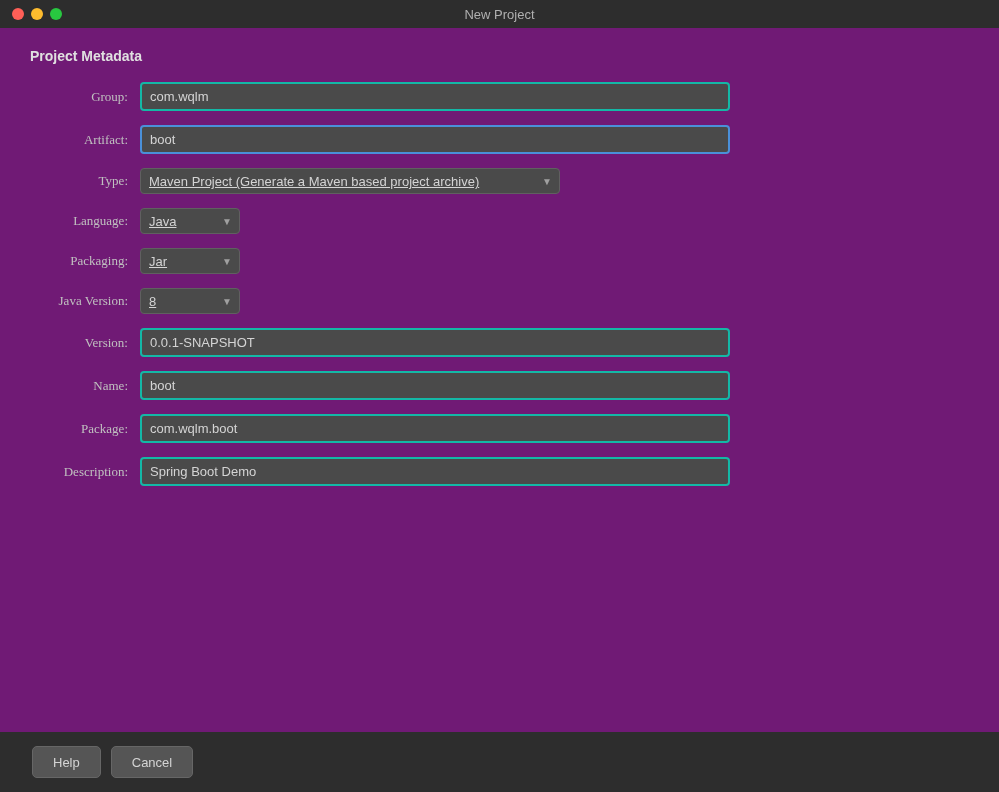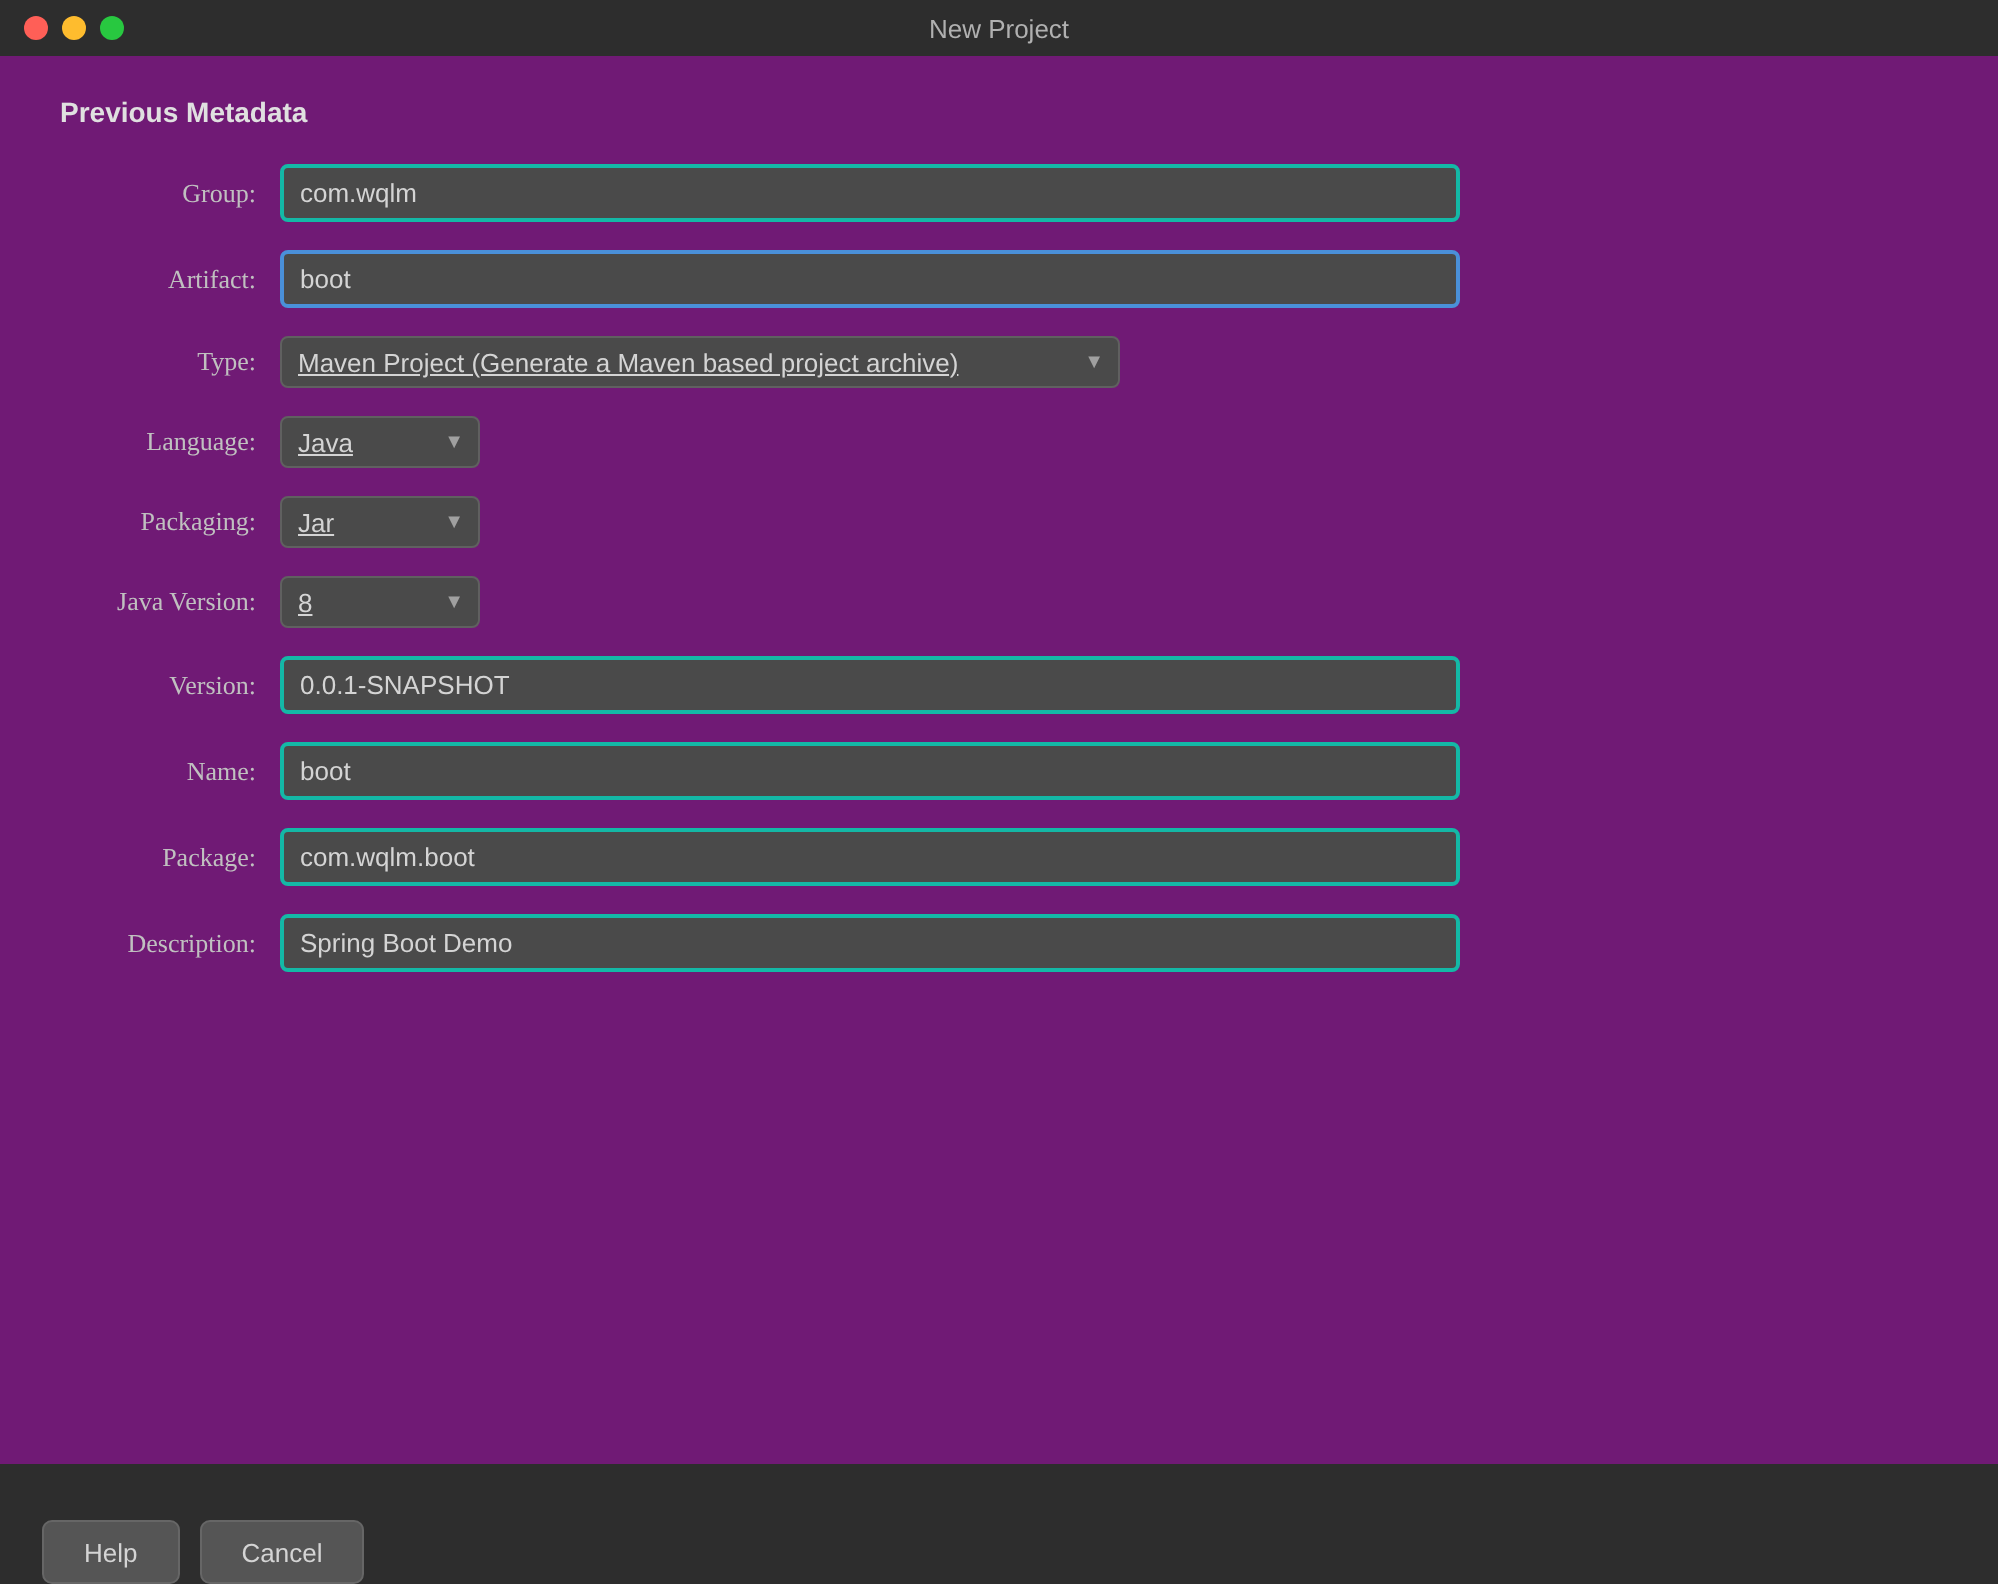--- a/index.html
+++ b/index.html
@@ -142,22 +142,22 @@
       right: 8px;
       pointer-events: none;
       color: #a0a0a0;
       font-size: 10px;
     }
 
     .bottom-bar {
       height: 60px;
       background: #2d2d2d;
       display: flex;
-      align-items: flex-end;
-      padding: 0 21px;
+      align-items: center;
+      padding: 0 32px;
       flex-shrink: 0;
     }
 
     .bottom-left {
       display: flex;
       gap: 10px;
     }
 
     .bottom-right {
       margin-left: auto;
@@ -195,21 +195,21 @@
   <div class="title-bar">
     <div class="traffic-lights">
       <div class="traffic-light close"></div>
       <div class="traffic-light minimize"></div>
       <div class="traffic-light maximize"></div>
     </div>
     <span class="title-bar-text">New Project</span>
   </div>
 
   <div class="content">
-    <div class="section-title">Previous Metadata</div>
+    <div class="section-title">Project Metadata</div>
 
     <div class="form-area">
 
       <div class="form-row">
         <label class="form-label">Group:</label>
         <input class="form-input" type="text" value="com.wqlm" style="">
       </div>
 
       <div class="form-row">
         <label class="form-label">Artifact:</label>

